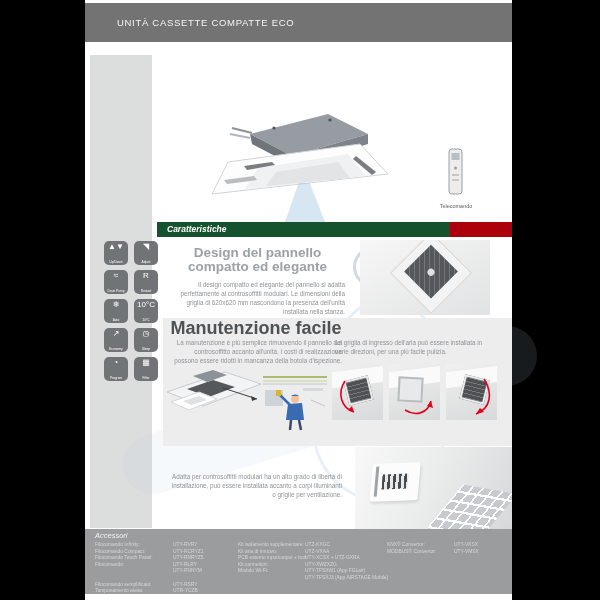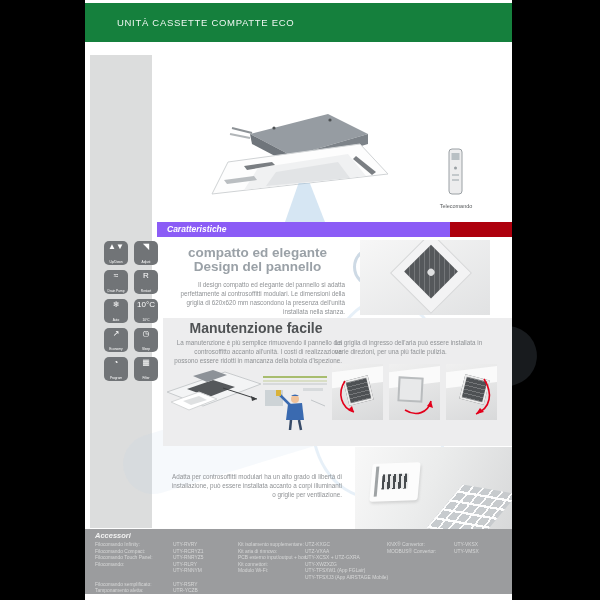--- a/index.html
+++ b/index.html
@@ -2,21 +2,21 @@
 <html><head>
 <meta charset="utf-8">
 <style>
   html,body{margin:0;padding:0;background:#000;}
   .stage{position:relative;width:600px;height:600px;background:#000;overflow:hidden;
          font-family:"Liberation Sans",sans-serif;-webkit-font-smoothing:antialiased;}
   .page{position:absolute;left:85px;top:0;width:427px;height:600px;background:#fff;}
   .abs{position:absolute;}
 
   
-  .greenbar{left:0;top:3px;width:427px;height:39px;background:#15803d;}
+  .greenbar{left:0;top:3px;width:427px;height:39px;background:#737373;}
   .greenbar .cat{position:absolute;left:32px;top:0;line-height:39px;font-size:9.5px;
     letter-spacing:.7px;color:rgba(255,255,255,.93);}
 
   
   .badge{left:33px;top:76px;width:28px;height:33px;filter:drop-shadow(1.5px 1.5px 0 #b9bcbe);}
   .badge .all{position:absolute;left:0;top:0;width:26px;height:15px;background:#fff;border:1px solid #1e72b8;
     border-radius:4px 4px 0 0;color:#1e72b8;font-weight:bold;font-style:italic;font-size:10px;
     text-align:center;line-height:14px;}
   .badge .dc{position:absolute;left:0;top:15px;width:28px;height:16px;background:#1e72b8;
     border-radius:0 0 4px 4px;color:#fff;font-weight:bold;font-size:11px;text-align:center;line-height:16px;}
@@ -30,36 +30,36 @@
   .wm-beam{left:200px;top:183px;width:40px;height:39px;background:rgba(148,190,224,.38);
     clip-path:polygon(34% 0,62% 0,100% 100%,0 100%);}
   .wm-r{left:268px;top:247px;width:34px;height:34px;border:3px solid rgba(165,188,208,.55);
     border-radius:50%;color:rgba(165,188,208,.8);font-size:19px;font-weight:bold;text-align:center;line-height:34px;}
   .wm-drop{left:228px;top:298px;width:132px;height:196px;border:3px solid rgba(170,200,230,.28);
     border-radius:48% 52% 50% 50% / 62% 58% 42% 42%;transform:rotate(6deg);}
   .wm-swoosh{left:30px;top:380px;width:430px;height:60px;background:rgba(188,212,234,.13);
     transform:rotate(-17deg);border-radius:40px;}
 
   
-  .banner{left:72px;top:222px;width:355px;height:15px;background:#8b5cf6;}
+  .banner{left:72px;top:222px;width:355px;height:15px;background:#14532d;}
   .banner .dark{position:absolute;right:0;top:0;width:62px;height:15px;background:#ad000d;}
   .banner .txt{position:absolute;left:10px;top:0;line-height:15px;color:#fff;font-size:8.5px;
     font-weight:bold;font-style:italic;}
 
   
   .icons{left:19px;top:241px;display:grid;grid-template-columns:24px 24px;gap:5px 6px;}
   .ficon{position:relative;width:24px;height:24px;background:#717477;border-radius:5px;
     color:#fff;overflow:hidden;}
   .ficon .g{position:absolute;left:0;top:2px;width:24px;text-align:center;font-size:8px;line-height:7px;}
   .ficon .fl{position:absolute;left:0;bottom:1.5px;width:24px;text-align:center;font-size:3.2px;
     color:#fff;white-space:nowrap;}
 
   
   .sec-head-light{color:#9aa1a7;font-weight:bold;font-size:13.5px;line-height:13.5px;text-align:center;}
-  .sec-head-dark{color:#4f5254;font-weight:bold;font-size:14px;line-height:13px;text-align:center;}
+  .sec-head-dark{color:#4f5254;font-weight:bold;font-size:18px;line-height:13px;text-align:center;}
   .body-txt{color:#8f9295;font-size:6.3px;line-height:9px;}
   .r{text-align:right;}
   .design-head{left:85px;top:246px;width:175px;}
   .design-body{left:85px;top:280px;width:175px;}
   .band{left:78px;top:318px;width:349px;height:128px;background:#ededee;}
   .maint-head{left:85px;top:322px;width:172px;}
   .maint-body{left:85px;top:338px;width:172px;}
   .side-note{left:250px;top:338px;width:160px;text-align:left;}
   .inst-head{left:88px;top:455px;width:172px;}
   .inst-body{left:85px;top:472px;width:172px;}
@@ -94,21 +94,21 @@
   .grid-grille{position:absolute;left:86px;top:42px;width:62px;height:44px;opacity:.95;
     background-color:#c6cacd;
     background-image:repeating-linear-gradient(0deg,#fff 0 2px,transparent 2px 9px),
                      repeating-linear-gradient(90deg,#fff 0 2px,transparent 2px 11px);
     transform:skewX(-34deg) rotate(9deg);}
 
   .diagram{left:80px;top:366px;width:168px;height:74px;}
 
   
   .footer{left:0;top:529px;width:427px;height:65px;background:#9b9c9e;}
-  .footer .hd{position:absolute;left:10px;top:2px;color:#f3f3f3;font-weight:bold;font-style:italic;font-size:7.5px;}
+  .footer .hd{position:absolute;left:10px;top:2px;color:#f3f3f3;font-weight:normal;font-style:italic;font-size:7.5px;}
   .fcol{position:absolute;top:13px;font-size:4.9px;line-height:6.6px;color:#d6d7d7;white-space:nowrap;}
   .fline{min-height:6.6px;}
   .c1{left:10px;} .c2{left:88px;} .c3{left:153px;} .c4{left:220px;} .c5{left:302px;} .c6{left:369px;}
 </style>
 </head>
 <body>
 
 <div class="stage">
   <div class="page">
 
@@ -197,22 +197,22 @@
           <span class="g">▦</span>
           <span class="fl">Filter</span>
         </div>
       </div>
 
     <div class="abs wm-r">R</div>
     <div class="abs wm-drop"></div>
     <div class="abs wm-swoosh"></div>
 
     <div class="abs sec-head-light design-head">
+      <div>Design del pannello</div>
       <div>compatto ed elegante</div>
-      <div>Design del pannello</div>
     </div>
     <div class="abs body-txt r design-body">Il design compatto ed elegante del pannello si adatta perfettamente ai controsoffitti modulari. Le dimensioni della griglia di 620x620 mm nascondono la presenza dell'unità installata nella stanza.</div>
 
     <div class="abs photo-tr">
       <div class="diamond">
         <div class="in"></div>
         <div class="dot"></div>
       </div>
     </div>
 

